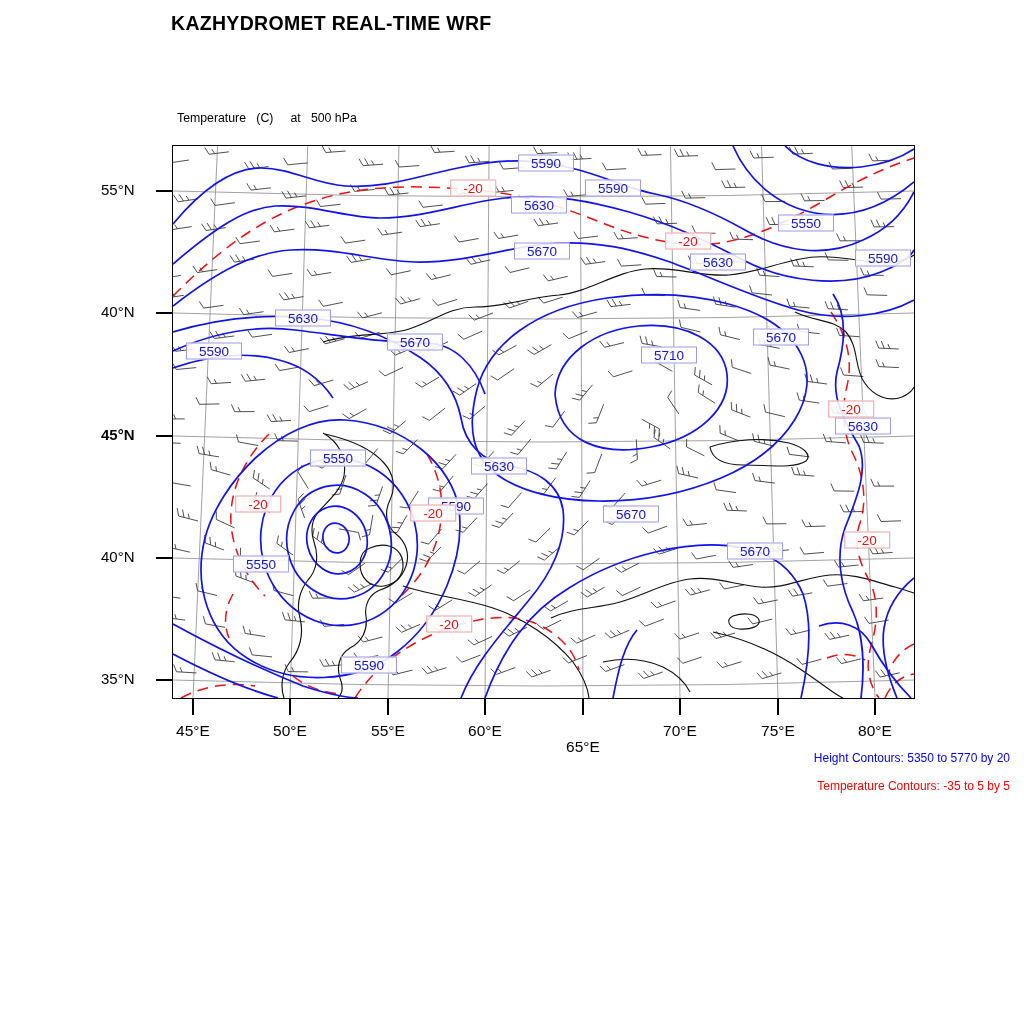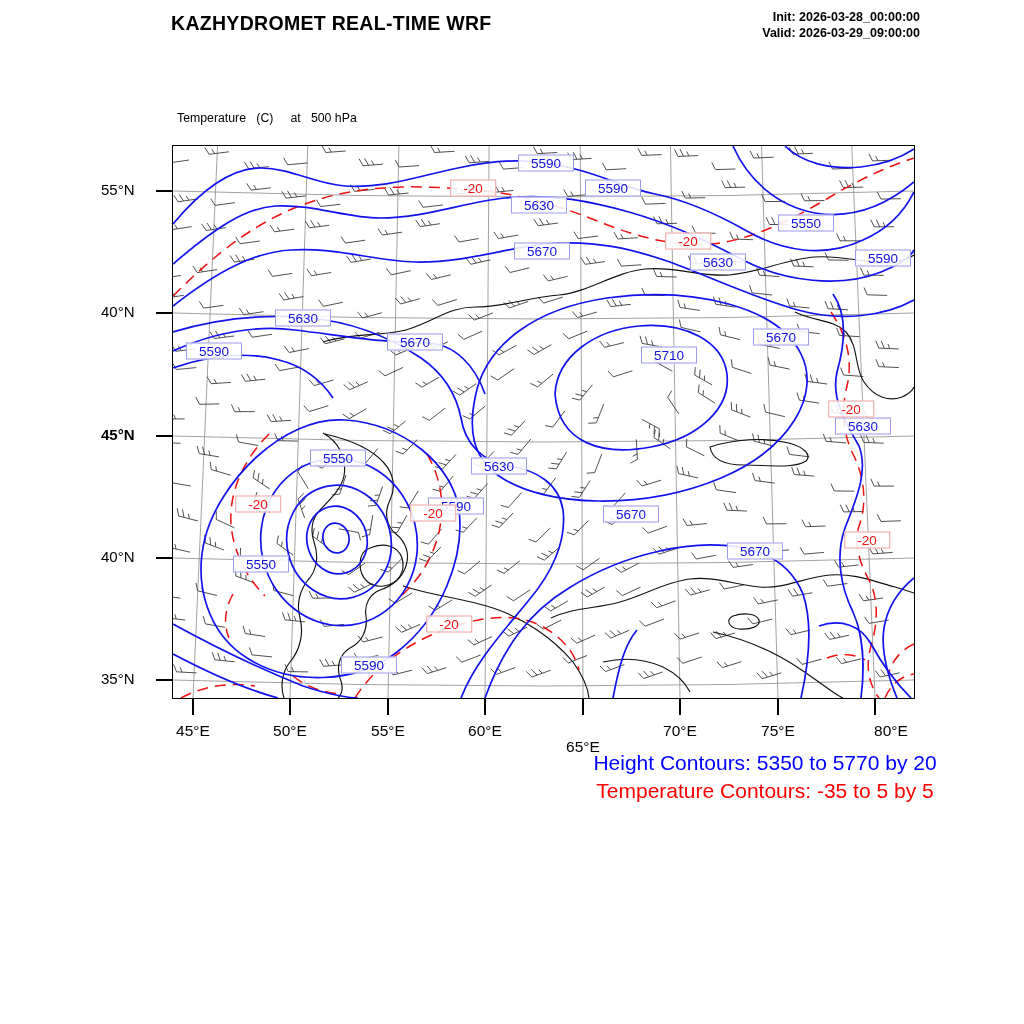--- a/index.html
+++ b/index.html
@@ -12,33 +12,29 @@
   #plot{position:absolute;left:172px;top:145px;width:741px;height:552px;border:1.6px solid #000;background:#fff;}
   #mapsvg{position:absolute;left:0;top:0;width:741px;height:552px;overflow:hidden;}
   .clabel{position:absolute;transform:translate(-50%,-50%);font-size:13.5px;line-height:15px;
           padding:0 12px;border:1px solid;background:rgba(255,255,255,0.88);white-space:nowrap;}
   .clabel.height{color:#1212dd;border-color:#9a9af0;}
   .clabel.temp{color:#ee1111;border-color:#f0a0a0;}
   .lat-tick{position:absolute;left:-17px;width:17px;height:2px;background:#000;}
   .lat-label{position:absolute;left:-72px;width:52px;text-align:left;font-size:15px;}
   .lon-tick{position:absolute;top:553px;width:2px;height:16px;background:#000;}
   .lon-label{position:absolute;top:576px;width:64px;text-align:center;font-size:15.5px;}
-  .footer-line{position:absolute;left:520px;width:490px;text-align:center;font-size:21px;}
+  .footer-line{position:absolute;left:520px;width:490px;text-align:right;font-size:12px;}
 </style>
 </head>
 <body>
 
 <div id="page">
 
   <div class="title">KAZHYDROMET REAL-TIME WRF</div>
 
-  <div class="stamps">
-    <div>Init: 2026-03-28_00:00:00</div>
-    <div>Valid: 2026-03-29_09:00:00</div>
-  </div>
 
   <div class="fieldinfo">
     <div>Temperature   (C)     at   500 hPa</div>
     <div>Height   (m)    at   500 hPa</div>
     <div>Wind   (m/s)    at   500 hPa</div>
   </div>
 
   <div id="plot">
     <svg id="mapsvg" viewBox="0 0 741 552">
         <line x1="20" y1="552" x2="44.535000000000004" y2="0" stroke="#8a8a8a" stroke-width="0.8"></line>
@@ -449,20 +445,20 @@
         <div class="lon-label" style="left: 183px;">55°E</div>
         <div class="lon-tick" style="left: 311px;"></div>
         <div class="lon-label" style="left: 280px;">60°E</div>
         <div class="lon-tick" style="left: 409px;"></div>
         <div class="lon-label" style="left: 378px; margin-top: 16px;">65°E</div>
         <div class="lon-tick" style="left: 506px;"></div>
         <div class="lon-label" style="left: 475px;">70°E</div>
         <div class="lon-tick" style="left: 604px;"></div>
         <div class="lon-label" style="left: 573px;">75°E</div>
         <div class="lon-tick" style="left: 701px;"></div>
-        <div class="lon-label" style="left: 686px;">80°E</div>
+        <div class="lon-label" style="left: 670px;">80°E</div>
       </div>
   </div>
 
   <div class="footer-line" style="top: 751px; color: rgb(0, 0, 255);">Height Contours: 5350 to 5770 by 20</div>
   <div class="footer-line" style="top: 779px; color: rgb(255, 0, 0);">Temperature Contours: -35 to 5 by 5</div>
 
 </div>
 
 </body></html>

